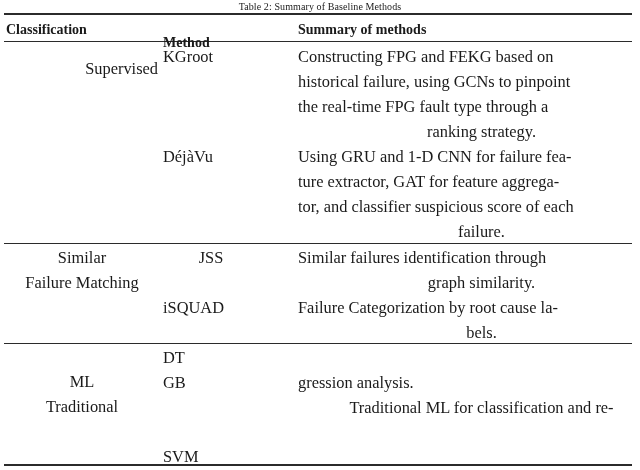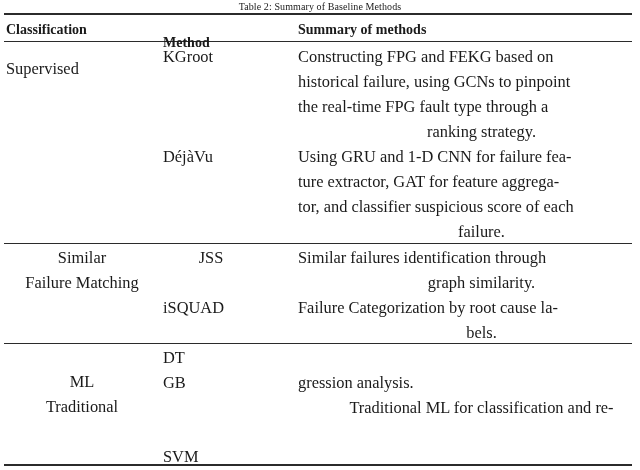--- a/index.html
+++ b/index.html
@@ -99,21 +99,21 @@
   <div class="rule rule-heavy" style="top:464px;"></div>
 
   <div class="tbl">
 
     <div class="cell col1 hdr c-left" style="top:20px;">Classification</div>
 
     <div class="cell col2 hdr c-left" style="top:20px;margin-top:13px;">Method</div>
 
     <div class="cell col3 hdr c-left" style="top:20px;">Summary of methods</div>
 
-    <div class="cell col1 c-left" style="top:56px;">
+    <div class="cell col1 c-left" style="top:56px;text-align:right;">
       <span class="stackline">Supervised</span>
     </div>
 
     <div class="cell col2 c-left" style="top:44px;">KGroot</div>
 
     <div class="cell col3" style="top:44px;">
       <p>Constructing FPG and FEKG based on</p>
       <p>historical failure, using GCNs to pinpoint</p>
       <p>the real-time FPG fault type through a</p>
       <p>ranking strategy.</p>

